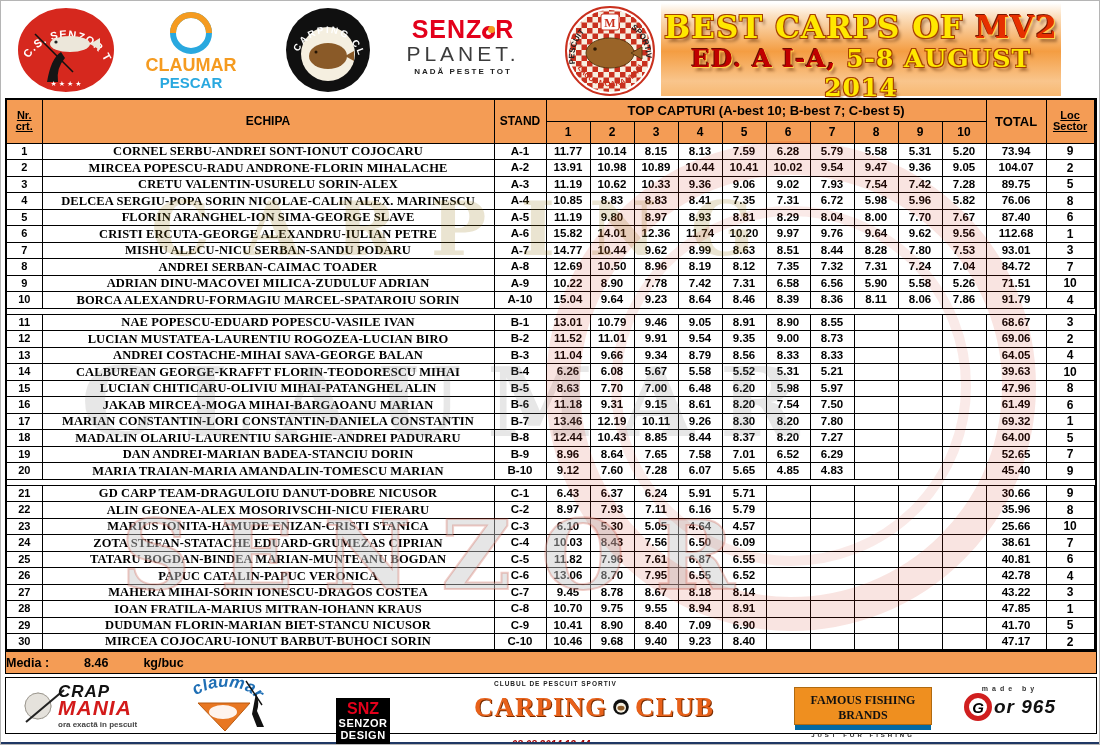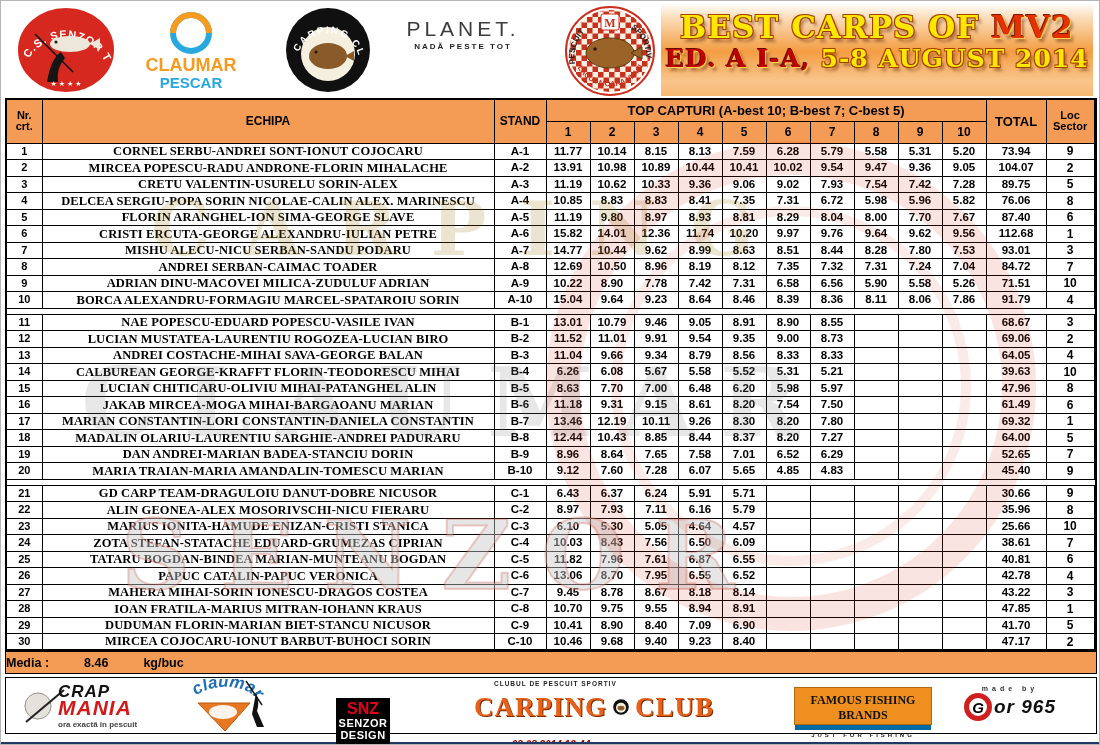--- a/index.html
+++ b/index.html
@@ -16,37 +16,37 @@
   .logo-senzor-planet { left:392px; top:14px; width:132px; height:70px; text-align:center; }
   .sp1 { color:#E3001B; font-weight:bold; font-size:25px; letter-spacing:1px; line-height:1; }
   .spdot { display:inline-block; width:13px; height:13px; border:4px solid #E3001B; border-radius:50%;
            position:relative; top:1px; }
   .spdot:after { content:""; position:absolute; width:7px; height:7px; background:#F59B20;
            border-radius:50%; right:-4px; top:-4px; }
   .sp2 { color:#3c3c3c; font-size:21px; letter-spacing:4px; line-height:1.1; }
   .sp3 { color:#222; font-size:8px; font-weight:bold; letter-spacing:2px; margin-top:2px; }
   .logo-mv2 { left:560px; top:3px; width:90px; height:88px; }
 
-  .title-block { left:656px; top:0; width:432px; height:93px; text-align:center;
+  .title-block { left:656px; top:0; width:400px; height:93px; text-align:center;
      background:linear-gradient(180deg,#ffffff 0%,#fbe0c0 14%,#f49d42 52%,#f9c58c 84%,#f7b871 100%); }
   .title-l1 { margin-top:7px; font-family:"DejaVu Serif", serif; font-weight:bold; font-size:31px;
      letter-spacing:1px; line-height:1.1; }
   .title-l2 { font-family:"DejaVu Serif", serif; font-weight:bold; font-size:25px; letter-spacing:1px; }
   .t-yellow { color:#FFE800; text-shadow:-1px -1px 0 #A64000, 1px -1px 0 #A64000, -1px 1px 0 #A64000,
      1px 1px 0 #A64000, 3px 4px 3px rgba(90,40,0,.45); }
   .t-red { color:#E63000; text-shadow:-1px -1px 0 #7a1800, 1px 1px 0 #FFD24d, 3px 4px 3px rgba(90,40,0,.45); }
   .t-dred { color:#C00000; text-shadow:-1px -1px 0 #6a0c00, 1px 1px 0 #FFD24d, 3px 4px 3px rgba(90,40,0,.45); }
 
   
   .score-table { position:absolute; left:4px; top:97px; width:1092px; border-collapse:collapse;
      table-layout:fixed; border:2px solid #000; z-index:1; }
   .score-table th, .score-table td { border:1px solid #000; overflow:hidden; white-space:nowrap;
      padding:0; text-align:center; color:#000; }
   .score-table thead th { background:#F49C55; font-weight:bold; height:22px; }
-  .th-nr span, .th-loc span { display:block; font-size:11px; line-height:1.05; }
+  .th-nr span, .th-loc span { display:block; font-size:11px; line-height:1.05;text-decoration:underline; }
   .th-echipa { font-size:12px; }
   .th-stand { font-size:12px; }
   .th-group { font-size:13px; }
   .th-total { font-size:13px; }
   .th-catch { font-size:12px; }
   .score-table tbody td { height:16.5px; line-height:1; font-weight:bold; background:#fff; }
   .c-nr { font-size:11px; }
   .c-team { text-align:left; padding-left:4px; font-family:"Liberation Serif", serif;
      font-size:12.5px; letter-spacing:0.1px; }
   .c-stand { font-size:11.5px; }
@@ -156,20 +156,21 @@
         <text font-size="9.5" font-weight="bold" fill="#fff" letter-spacing="2" font-family="Liberation Sans, sans-serif">
           <textPath href="#ccArc" startOffset="6%">CARPING CLUB</textPath>
         </text>
         <ellipse cx="43" cy="49" rx="19" ry="13" fill="#8a5a28"></ellipse>
         <path d="M60,49 l9,-5 v10 z" fill="#8a5a28"></path>
         <circle cx="31" cy="45" r="1.5" fill="#241403"></circle>
       </svg>
     </div>
 
     <div class="logo-senzor-planet">
+      <div class="sp1"><span>SENZ</span><span class="spdot"></span><span>R</span></div>
       <div class="sp2">PLANET.</div>
       <div class="sp3">NADĂ PESTE TOT</div>
     </div>
 
     <div class="logo-mv2">
       <svg viewBox="0 0 90 90" width="90" height="90">
         <defs>
           <pattern id="chk" width="11" height="11" patternUnits="userSpaceOnUse">
             <rect width="11" height="11" fill="#f7efe0"></rect>
             <rect width="5.5" height="5.5" fill="#C9301E"></rect>

